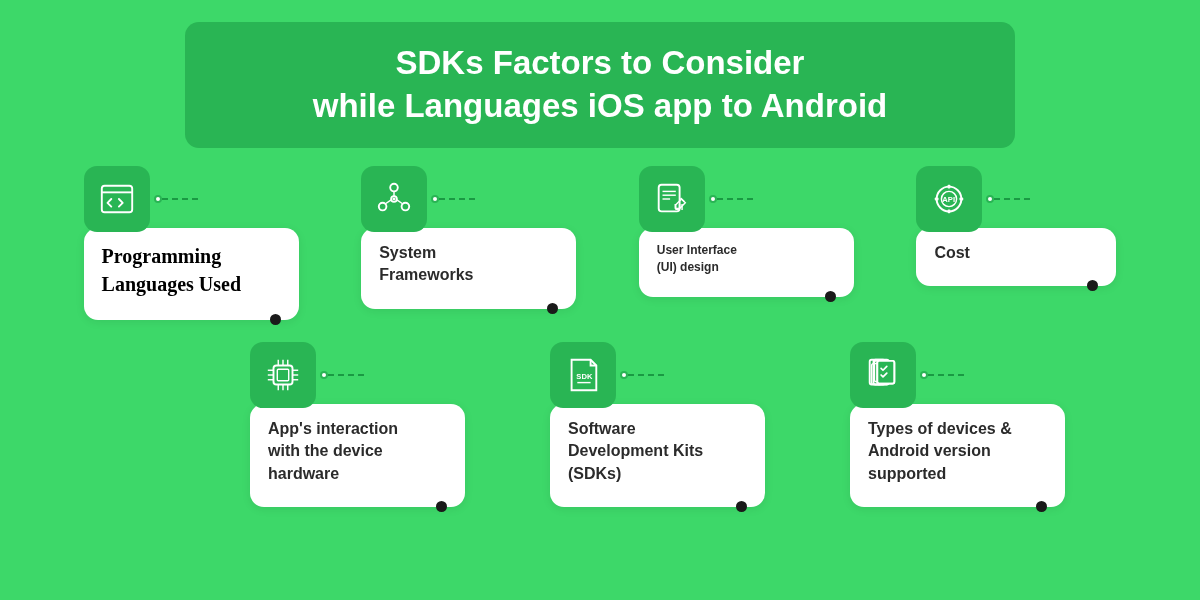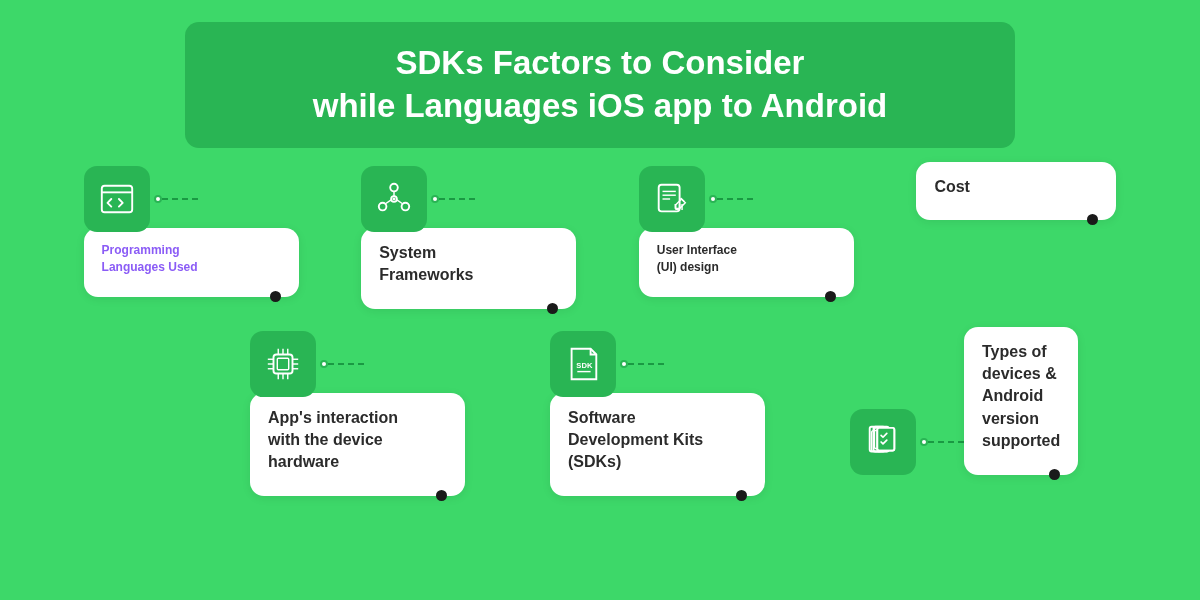--- a/index.html
+++ b/index.html
@@ -36,21 +36,21 @@
             <polyline points="14,20 10,24 14,28" stroke="white" stroke-width="2" fill="none" stroke-linecap="round" stroke-linejoin="round"></polyline>
             <polyline points="22,20 26,24 22,28" stroke="white" stroke-width="2" fill="none" stroke-linecap="round" stroke-linejoin="round"></polyline>
           </svg>
         </div>
         <div style="display:flex;align-items:center;margin-left:4px;">
           <div style="width:8px;height:8px;border-radius:50%;background:white;border:2px solid #29b554;"></div>
           <div style="width:36px;border-top:2px dashed #1a9943;margin:0;"></div>
         </div>
       </div>
       <div style="background:white;border-radius:14px;padding:14px 18px 22px 18px;width:215px;position:relative;box-shadow:0 2px 10px rgba(0,0,0,0.08);margin-top:-4px;">
-        <p style="font-size:12px;font-weight:700;color:#8b5cf6;line-height:1.4;font-family:Liberation Sans, sans-serif;">Programming<br>Languages Used</p>
+        <p style="font-size:20px;font-weight:700;color:#000000;line-height:1.4;font-family:Liberation Serif, serif;">Programming<br>Languages Used</p>
         <div style="width:11px;height:11px;background:#1a1a1a;border-radius:50%;position:absolute;bottom:-5px;right:18px;"></div>
       </div>
     </div>
 
     <div style="display:flex;flex-direction:column;align-items:flex-start;width:220px;position:relative;">
       <div style="display:flex;align-items:center;margin-bottom:0;">
         <div style="width:66px;height:66px;background:#29b554;border-radius:13px;display:flex;align-items:center;justify-content:center;z-index:2;position:relative;">
 
           <svg viewBox="0 0 40 40" fill="none" xmlns="http://www.w3.org/2000/svg" width="38" height="38">
             <circle cx="20" cy="8" r="4" stroke="white" stroke-width="2" fill="none"></circle>
@@ -93,20 +93,39 @@
           <div style="width:36px;border-top:2px dashed #1a9943;"></div>
         </div>
       </div>
       <div style="background:white;border-radius:14px;padding:14px 18px 22px 18px;width:215px;position:relative;box-shadow:0 2px 10px rgba(0,0,0,0.08);margin-top:-4px;">
         <p style="font-size:12px;font-weight:700;color:#2b2b2b;line-height:1.4;font-family:Arial,sans-serif;">User Interface<br>(UI) design</p>
         <div style="width:11px;height:11px;background:#1a1a1a;border-radius:50%;position:absolute;bottom:-5px;right:18px;"></div>
       </div>
     </div>
 
     <div style="display:flex;flex-direction:column;align-items:flex-start;width:200px;position:relative;">
+      <div style="display:flex;align-items:center;margin-bottom:0;">
+        <div style="width:66px;height:66px;background:#29b554;border-radius:13px;display:flex;align-items:center;justify-content:center;z-index:2;position:relative;">
+
+          <svg viewBox="0 0 40 40" fill="none" xmlns="http://www.w3.org/2000/svg" width="38" height="38">
+            <circle cx="20" cy="20" r="13" stroke="white" stroke-width="2" fill="none"></circle>
+            <circle cx="20" cy="20" r="8" stroke="white" stroke-width="1.5" fill="none"></circle>
+
+            <rect x="18.5" y="5" width="3" height="4" rx="1" fill="white"></rect>
+            <rect x="18.5" y="31" width="3" height="4" rx="1" fill="white"></rect>
+            <rect x="5" y="18.5" width="4" height="3" rx="1" fill="white"></rect>
+            <rect x="31" y="18.5" width="4" height="3" rx="1" fill="white"></rect>
+            <text x="13" y="23" font-size="8" fill="white" font-family="Arial" font-weight="bold">API</text>
+          </svg>
+        </div>
+        <div style="display:flex;align-items:center;margin-left:4px;">
+          <div style="width:8px;height:8px;border-radius:50%;background:white;border:2px solid #29b554;"></div>
+          <div style="width:36px;border-top:2px dashed #1a9943;"></div>
+        </div>
+      </div>
       <div style="background:white;border-radius:14px;padding:14px 18px 22px 18px;width:200px;position:relative;box-shadow:0 2px 10px rgba(0,0,0,0.08);margin-top:-4px;">
         <p style="font-size:16px;font-weight:700;color:#2b2b2b;line-height:1.4;font-family:Arial,sans-serif;">Cost</p>
         <div style="width:11px;height:11px;background:#1a1a1a;border-radius:50%;position:absolute;bottom:-5px;right:18px;"></div>
       </div>
     </div>
 
   </div>
 
   <div style="display:flex;justify-content:center;align-items:flex-start;padding:22px 36px 0;gap:80px;margin-left:120px;">
 
@@ -161,21 +180,21 @@
           <div style="width:8px;height:8px;border-radius:50%;background:white;border:2px solid #29b554;"></div>
           <div style="width:36px;border-top:2px dashed #1a9943;"></div>
         </div>
       </div>
       <div style="background:white;border-radius:14px;padding:14px 18px 22px 18px;width:215px;position:relative;box-shadow:0 2px 10px rgba(0,0,0,0.08);margin-top:-4px;">
         <p style="font-size:16px;font-weight:700;color:#2b2b2b;line-height:1.4;font-family:Arial,sans-serif;">Software<br>Development Kits<br>(SDKs)</p>
         <div style="width:11px;height:11px;background:#1a1a1a;border-radius:50%;position:absolute;bottom:-5px;right:18px;"></div>
       </div>
     </div>
 
-    <div style="display:flex;flex-direction:row;align-items:flex-end;width:220px;position:relative;">
+    <div style="display:flex;flex-direction:column;align-items:flex-start;width:220px;position:relative;">
       <div style="display:flex;align-items:center;margin-bottom:0;">
         <div style="width:66px;height:66px;background:#29b554;border-radius:13px;display:flex;align-items:center;justify-content:center;z-index:2;position:relative;">
 
           <svg viewBox="0 0 40 40" fill="none" xmlns="http://www.w3.org/2000/svg" width="38" height="38">
             <rect x="6" y="4" width="20" height="26" rx="2" stroke="white" stroke-width="2" fill="none"></rect>
             <rect x="10" y="4" width="12" height="26" rx="2" stroke="white" stroke-width="2" fill="none"></rect>
             <rect x="14" y="4" width="4" height="26" rx="1" stroke="white" stroke-width="1.5" fill="none"></rect>
 
             <rect x="8" y="8" width="18" height="22" rx="2" stroke="white" stroke-width="1.5" fill="none"></rect>
             <rect x="11" y="5" width="18" height="22" rx="2" stroke="white" stroke-width="1.5" fill="none"></rect>

